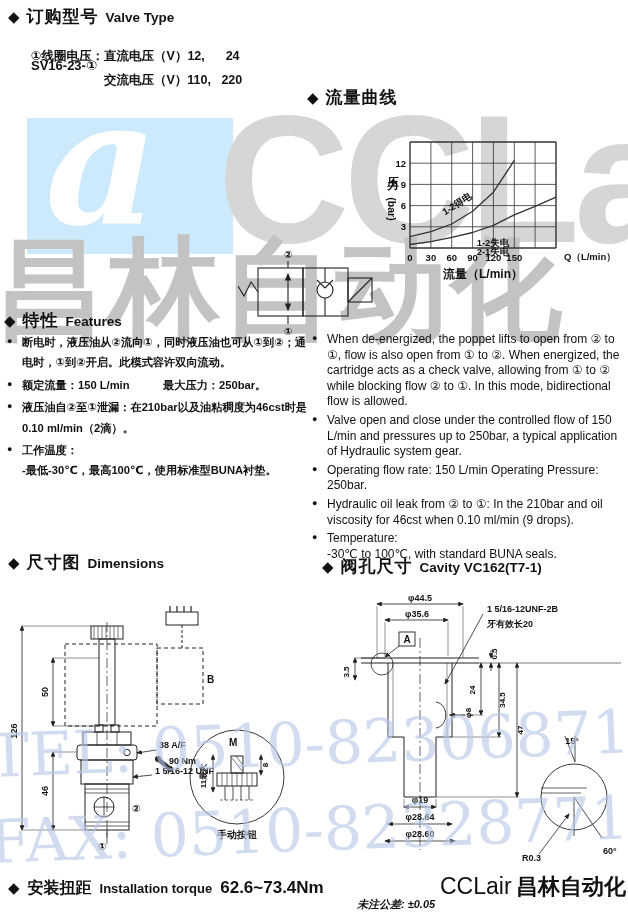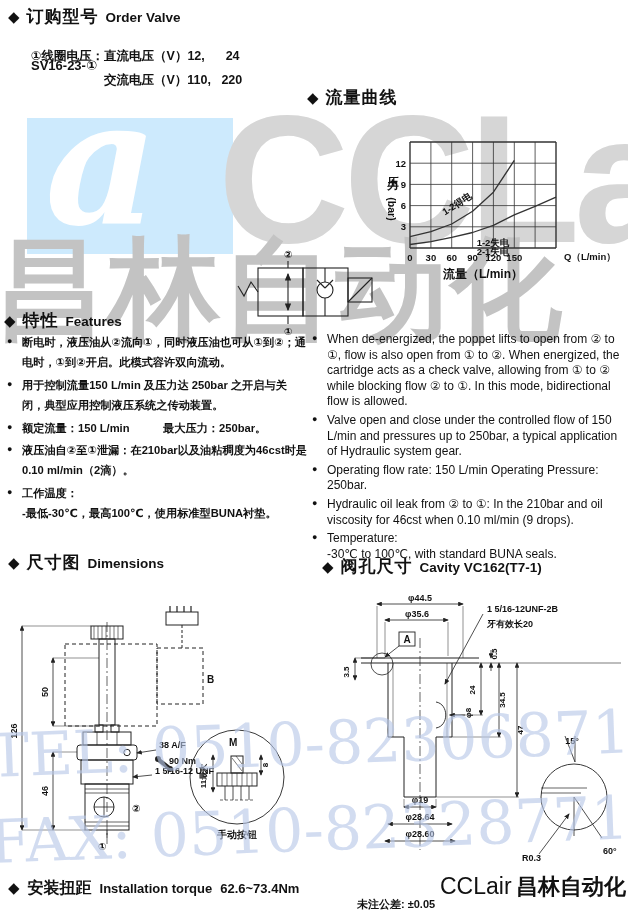--- a/index.html
+++ b/index.html
@@ -55,21 +55,21 @@
     <div class="wm-glyph">a</div>
   </div>
   <div class="wm wm-cclair">CCLair</div>
   <div class="wm wm-cn">昌林自动化</div>
   <div class="wm wm-telfax" style="left:-12px;top:726px;">TEL: 0510-82306871</div>
   <div class="wm wm-telfax" style="left:-12px;top:812px;">FAX: 0510-82328771</div>
 
   <div class="abs z1 sec-h" style="left:8px;top:5px;">
     <span class="dia">◆</span>
     <span class="h-zh">订购型号</span>
-    <span class="h-en">Order Valve</span>
+    <span class="h-en">Valve Type</span>
   </div>
   <div class="abs z1 bold" style="left:31px;top:30px;font-size:13px;margin-top:28px;">SV16-23-①</div>
   <div class="abs z1 bold pre" style="left:31px;top:48px;font-size:12.5px;">①线圈电压：直流电压（V）12,      24</div>
   <div class="abs z1 bold pre" style="left:104px;top:72px;font-size:12.5px;">交流电压（V）110,   220</div>
 
   <div class="abs z1 sec-h" style="left:307px;top:86px;">
     <span class="dia">◆</span>
     <span class="h-zh">流量曲线</span>
   </div>
 
@@ -137,21 +137,20 @@
     <text x="51" y="89" class="dtxt" style="font-size:10px;">①</text>
   </svg>
 
   <div class="abs z1 sec-h" style="left:4px;top:309px;">
     <span class="dia">◆</span>
     <span class="h-zh">特性</span>
     <span class="h-en">Features</span>
   </div>
   <ul class="abs z1 feat-list feat-zh" style="left:7px;top:332px;width:300px;">
     <li>断电时，液压油从②流向①，同时液压油也可从①到②；通电时，①到②开启。此模式容许双向流动。</li>
-    <li>用于控制流量150 L/min 及压力达 250bar 之开启与关闭，典型应用控制液压系统之传动装置。</li>
     <li>额定流量：150 L/min　　　最大压力：250bar。</li>
     <li>液压油自②至①泄漏：在210bar以及油粘稠度为46cst时是0.10 ml/min（2滴）。</li>
     <li>工作温度：
 -最低-30℃，最高100℃，使用标准型BUNA衬垫。</li>
   </ul>
   <ul class="abs z1 feat-list feat-en" style="left:312px;top:332px;width:314px;">
     <li>When de-energized, the poppet lifts to open from ② to ①, flow is also open from ① to ②. When energized, the cartridge acts as a check valve, allowing from ① to ② while blocking flow ② to ①. In this mode, bidirectional flow is allowed.</li>
     <li>Valve open and close under the controlled flow of 150 L/min and pressures up to 250bar, a typical application of Hydraulic system gear.</li>
     <li>Operating flow rate: 150 L/min Operating Pressure: 250bar.</li>
     <li>Hydraulic oil leak from ② to ①: In the 210bar and oil viscosity for 46cst when 0.10 ml/min (9 drops).</li>
@@ -314,21 +313,21 @@
     <text class="dtxt" x="95" y="245" text-anchor="middle">φ28.60</text>
     <text class="dtxt" x="247" y="152" text-anchor="middle">15°</text>
     <text class="dtxt" x="278" y="262">60°</text>
     <text class="dtxt" x="197" y="269">R0.3</text>
   </svg>
 
   <div class="abs z1 torque-line" style="left:8px;top:878px;">
     <span class="dia">◆</span>
     <span style="font-size:16px;">安装扭距</span>
     <span style="font-size:13px;text-align:right;">Installation torque</span>
-    <span style="font-size:13px;">62.6~73.4Nm</span>
+    <span style="font-size:17px;">62.6~73.4Nm</span>
   </div>
   <div class="abs z1 brand" style="right:2px;top:872px;">
     <span class="brand-en">CCLair</span>
     <span class="brand-zh">昌林自动化</span>
   </div>
-  <div class="abs z1 tol" style="left:357px;top:897px;">未注公差: ±0.05</div>
+  <div class="abs z1 tol" style="left:357px;top:897px;font-style:italic;">未注公差: ±0.05</div>
 
 </div>
 
 </body></html>

